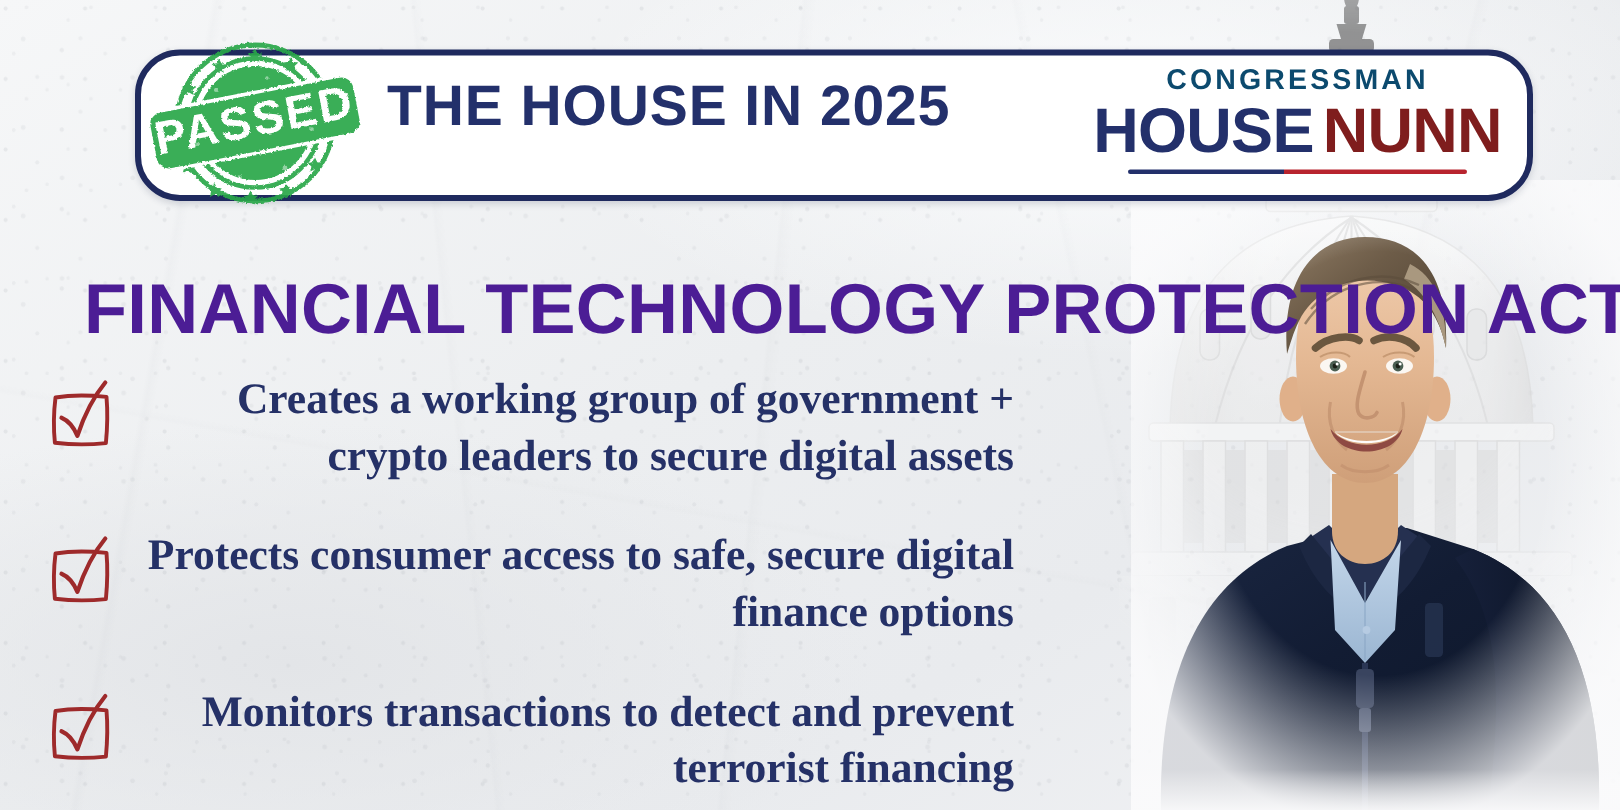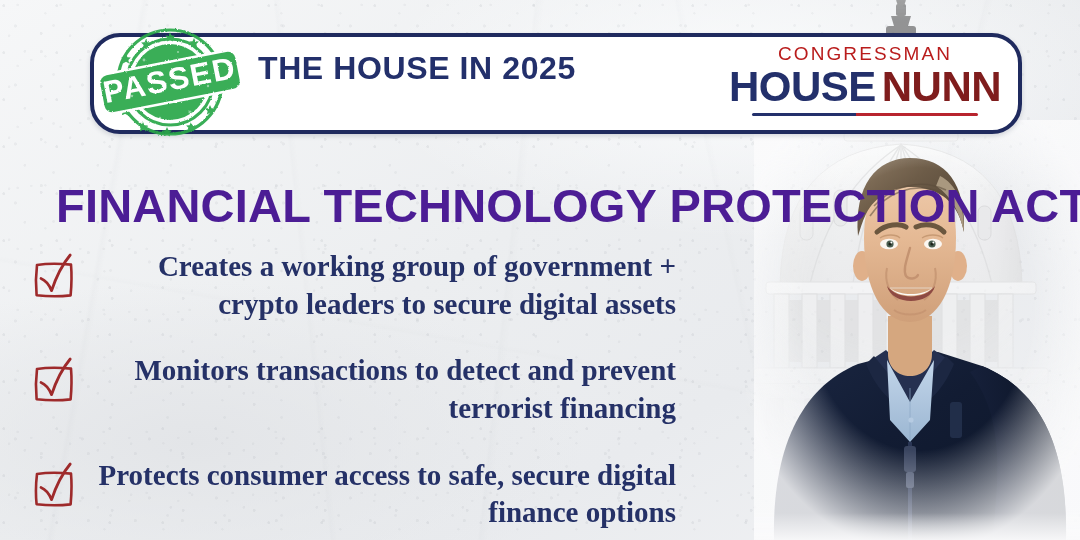--- a/index.html
+++ b/index.html
@@ -78,40 +78,40 @@
     width:932px; height:101px;
     background:#ffffff;
     border:4px solid #1f2a5e;
     border-radius:30px;
     box-shadow:0 2px 5px rgba(40,50,80,.18);
   }
 
   .banner-title{
     position:absolute;
     left:258px; top:50px;
-    font-size:32px;
+    font-size:38px;
     font-weight:800;
     letter-spacing:.6px;
     color:#23306b;
     white-space:nowrap;
     font-family:"Liberation Sans", sans-serif;
   }
 
   
   .logo{
     position:absolute;
     left:752px; top:44px;
     width:226px; height:80px;
     text-align:center;
   }
   .logo-sup{
     font-size:19px;
-    font-weight:400;
+    font-weight:700;
     letter-spacing:2.1px;
-    color:#b91c1c;
+    color:#0c4a6e;
     line-height:1;
     margin-bottom:3px;
     font-family:"Liberation Sans", sans-serif;
   }
   .logo-name{
     display:flex;
     align-items:center;
     justify-content:center;
     gap:2px;
     line-height:1;
@@ -490,27 +490,27 @@
       </svg>
       <div class="bullet-text">Creates a working group of government + crypto leaders to secure digital assets</div>
     </div>
 
     <div class="bullet">
       <svg class="check-box" viewBox="0 0 48 50">
         <path d="M7 13 C18 11.2 31 11.6 41 12.6 C41.8 22 41.6 33 40.6 43.4
                  C29.6 44.6 16.6 44.4 6.6 43.2 C5.6 33.4 5.8 22.6 7 13 Z" fill="none" stroke="#9e2a2b" stroke-width="2.6" stroke-linejoin="round" stroke-linecap="round"></path>
         <path d="M11 26.5 C15.6 28.4 19 32.4 21.6 38.6 C26.2 24.6 32.4 12.4 40.2 3" fill="none" stroke="#9e2a2b" stroke-width="2.8" stroke-linecap="round" stroke-linejoin="round"></path>
       </svg>
-      <div class="bullet-text">Monitors transactions to detect and prevent terrorist financing</div>
+      <div class="bullet-text">Protects consumer access to safe, secure digital finance options</div>
     </div>
 
     <div class="bullet">
       <svg class="check-box" viewBox="0 0 48 50">
         <path d="M7 13 C18 11.2 31 11.6 41 12.6 C41.8 22 41.6 33 40.6 43.4
                  C29.6 44.6 16.6 44.4 6.6 43.2 C5.6 33.4 5.8 22.6 7 13 Z" fill="none" stroke="#9e2a2b" stroke-width="2.6" stroke-linejoin="round" stroke-linecap="round"></path>
         <path d="M11 26.5 C15.6 28.4 19 32.4 21.6 38.6 C26.2 24.6 32.4 12.4 40.2 3" fill="none" stroke="#9e2a2b" stroke-width="2.8" stroke-linecap="round" stroke-linejoin="round"></path>
       </svg>
-      <div class="bullet-text">Protects consumer access to safe, secure digital finance options</div>
+      <div class="bullet-text">Monitors transactions to detect and prevent terrorist financing</div>
     </div>
 
   </div>
 
 </div>
 
 </body></html>

